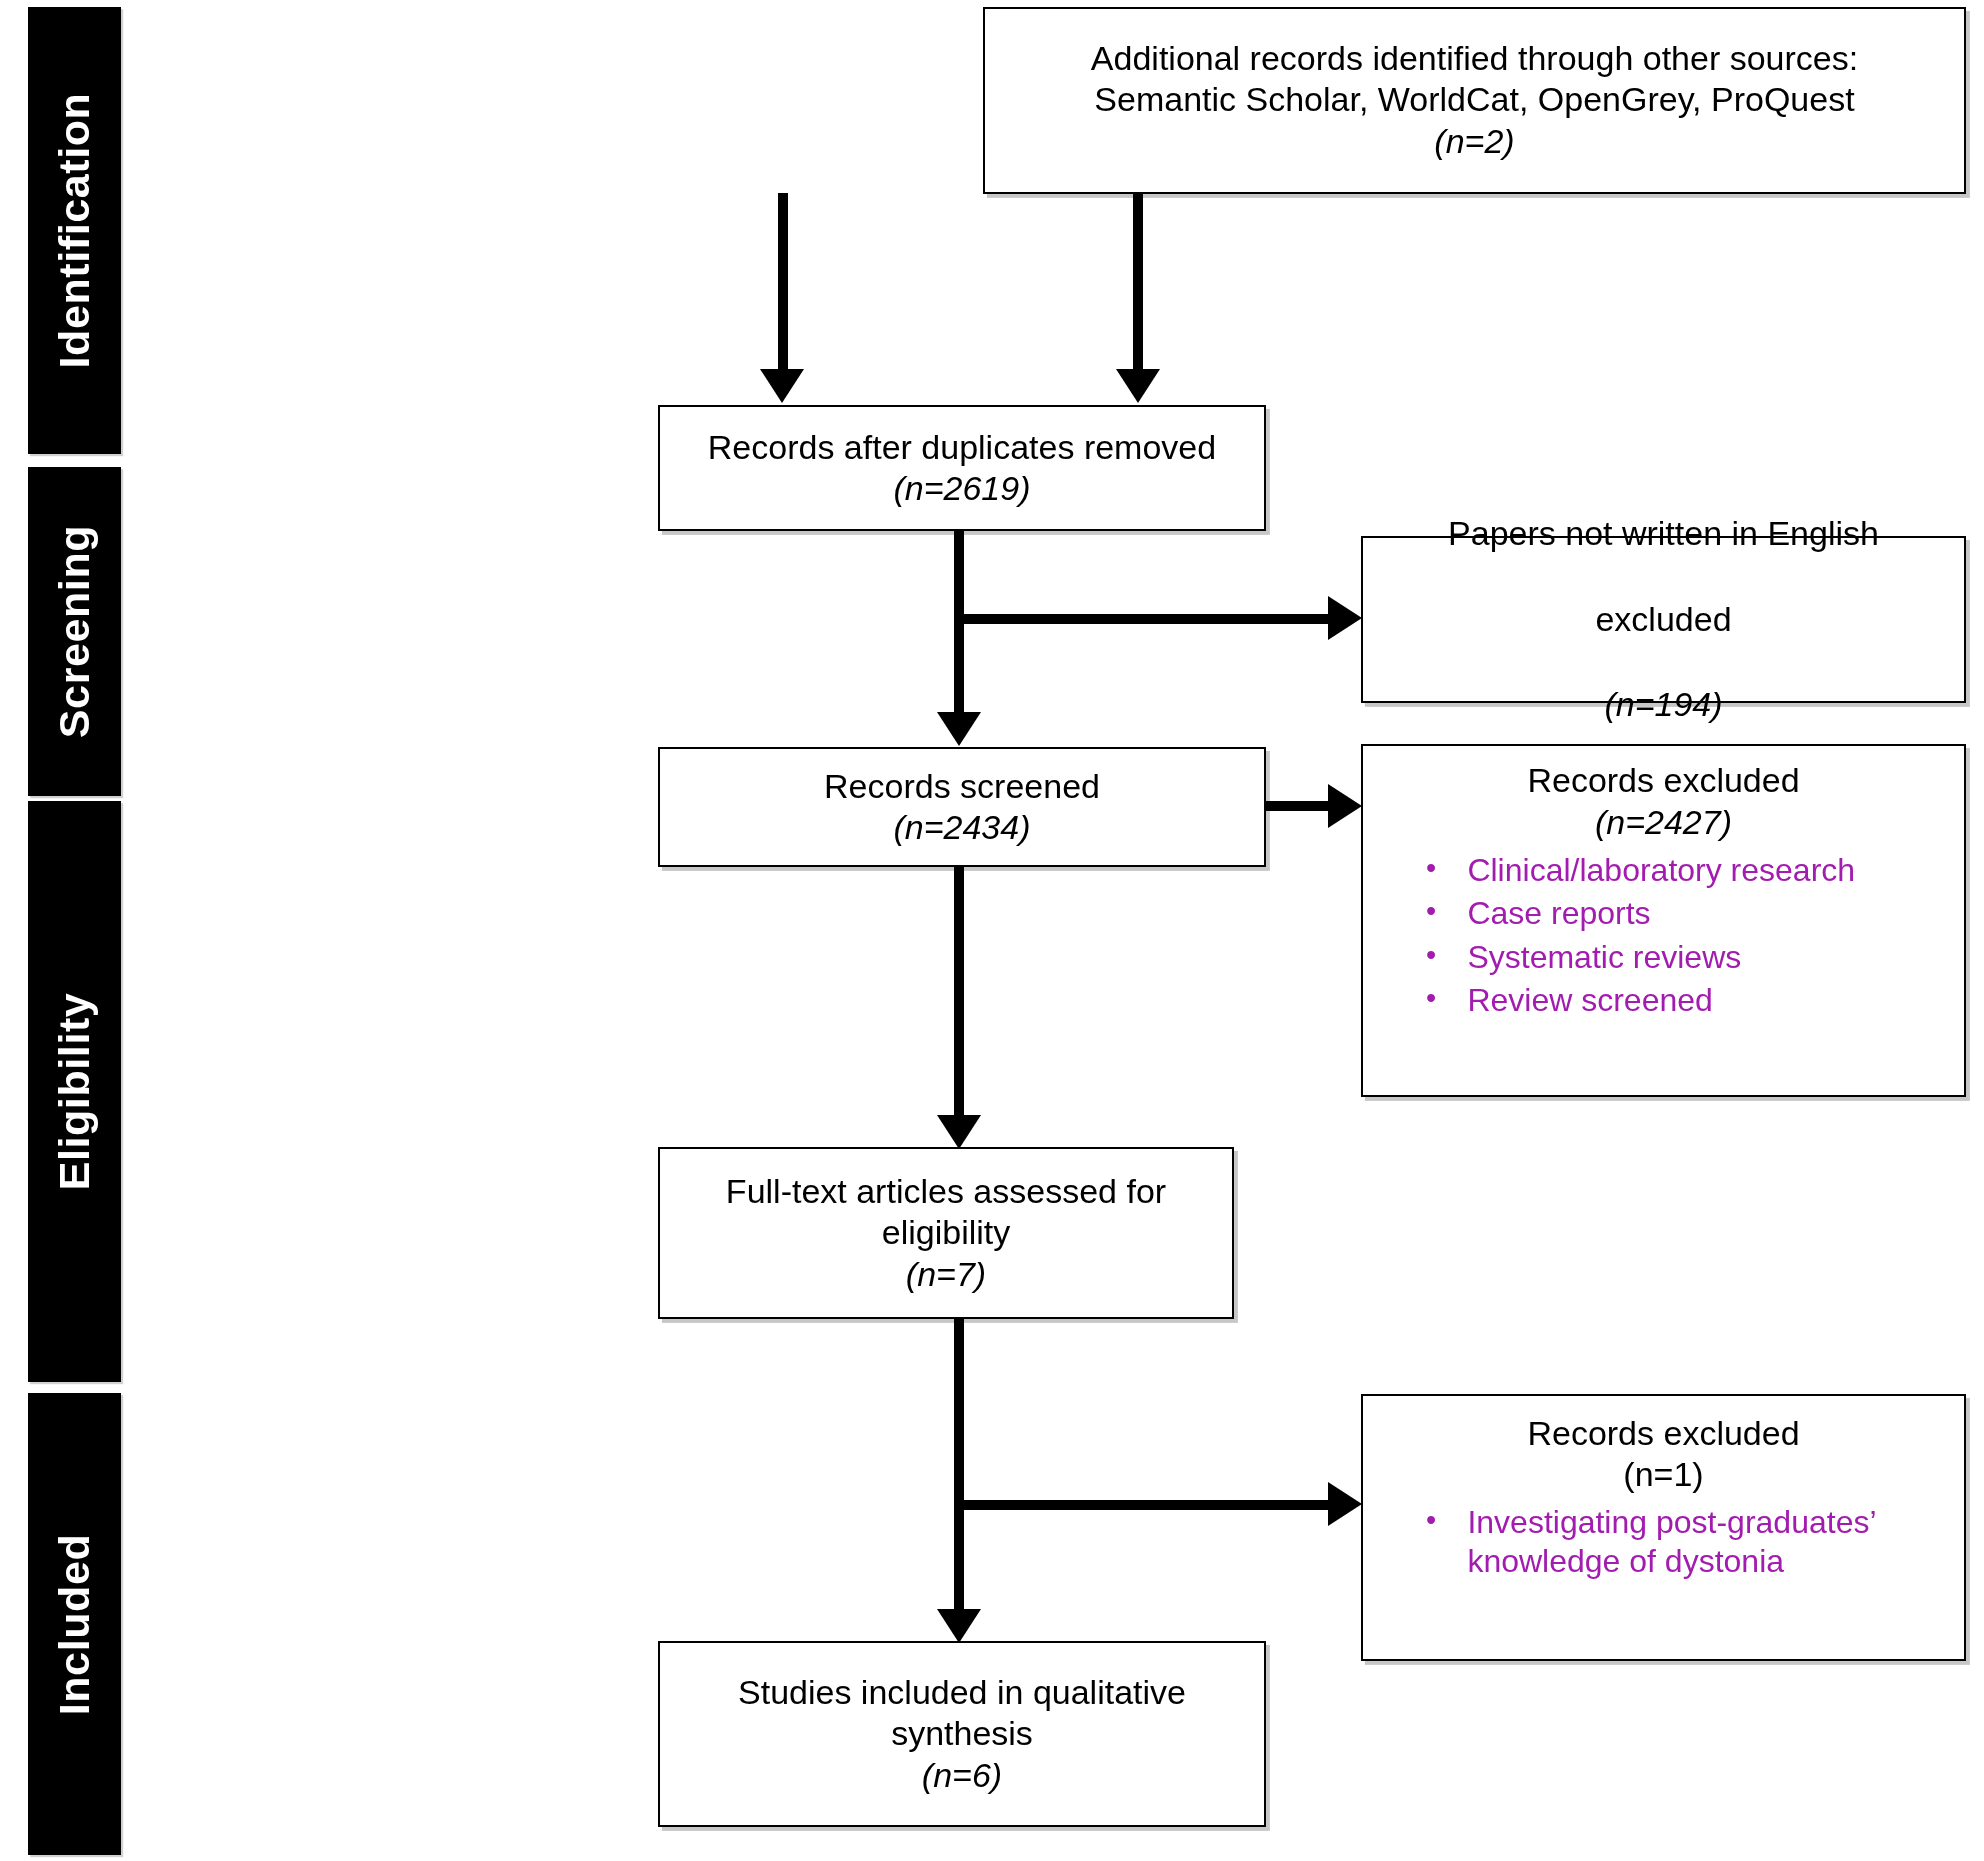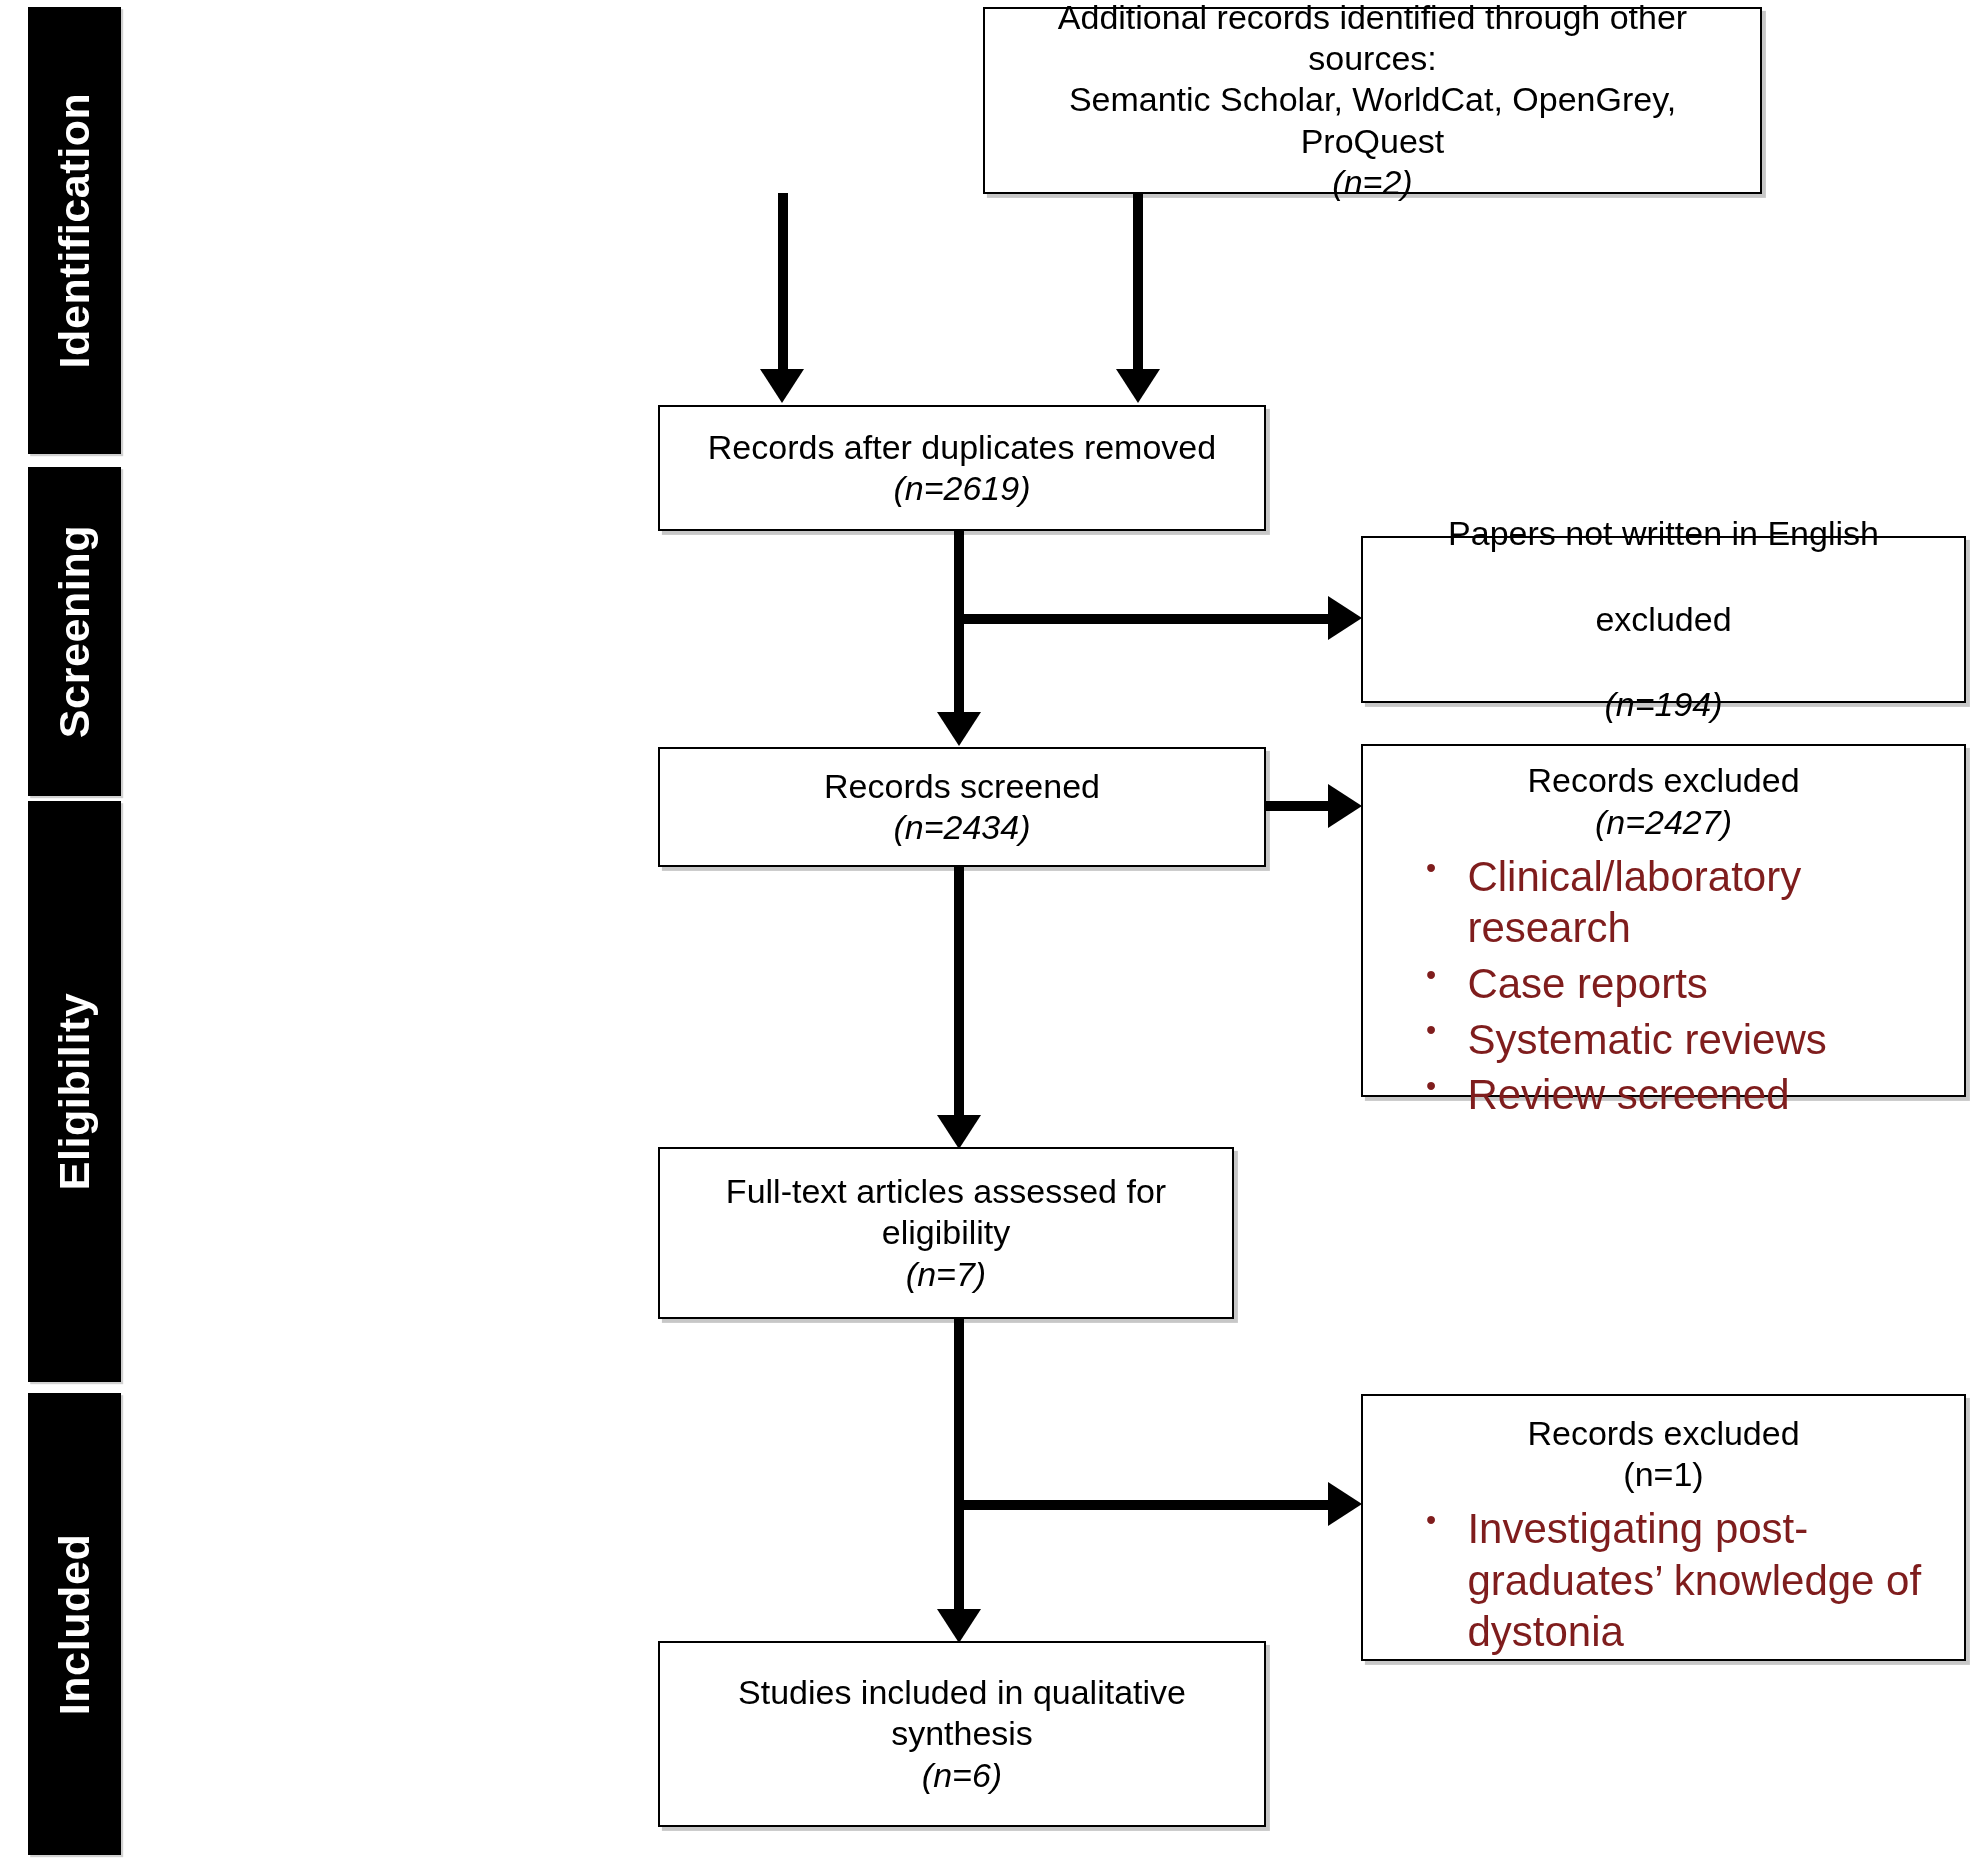--- a/index.html
+++ b/index.html
@@ -65,23 +65,23 @@
 
   
   .bullet-list {
     margin: 3.3px 0 0 0;
     padding: 0;
     list-style: none;
     align-self: stretch;
   }
   .bullet-list li {
     position: relative;
-    font-size: 42px;
+    font-size: 32px;
     line-height: 1.22;
-    color: #7f1d1d;
+    color: #a21caf;
     text-align: left;
     padding-left: 47px;
     margin: 4.4px 0 0 43px;
   }
   .bullet-list li::before {
     content: "\2022";
     position: absolute;
     left: 5.6px;
     top: -1.1px;
     font-size: 29px;
@@ -155,21 +155,21 @@
   <div class="hline" style="left:1266px; top:801px; width:66px; height:10px;"></div>
   <div class="arrow-right" style="left:1328px; top:784px;"></div>
 
   <div class="vline" style="left:954px; top:1319px; width:10px; height:293px;"></div>
   <div class="arrow-down" style="left:937px; top:1609px;"></div>
 
   <div class="hline" style="left:954px; top:1500px; width:378px; height:10px;"></div>
   <div class="arrow-right" style="left:1328px; top:1482px;"></div>
 
 
-  <div class="flow-box" style="left:983px; top:6.7px; width:779px; height:187px;">
+  <div class="flow-box" style="left:983px; top:6.7px; width:983px; height:187px;">
     <div class="line">Additional records identified through other sources:</div>
     <div class="line">Semantic Scholar, WorldCat, OpenGrey, ProQuest</div>
     <div class="line count">(n=2)</div>
   </div>
 
   <div class="flow-box" style="left:658px; top:405px; width:608px; height:126px;">
     <div class="line">Records after duplicates removed</div>
     <div class="line count">(n=2619)</div>
   </div>
 

